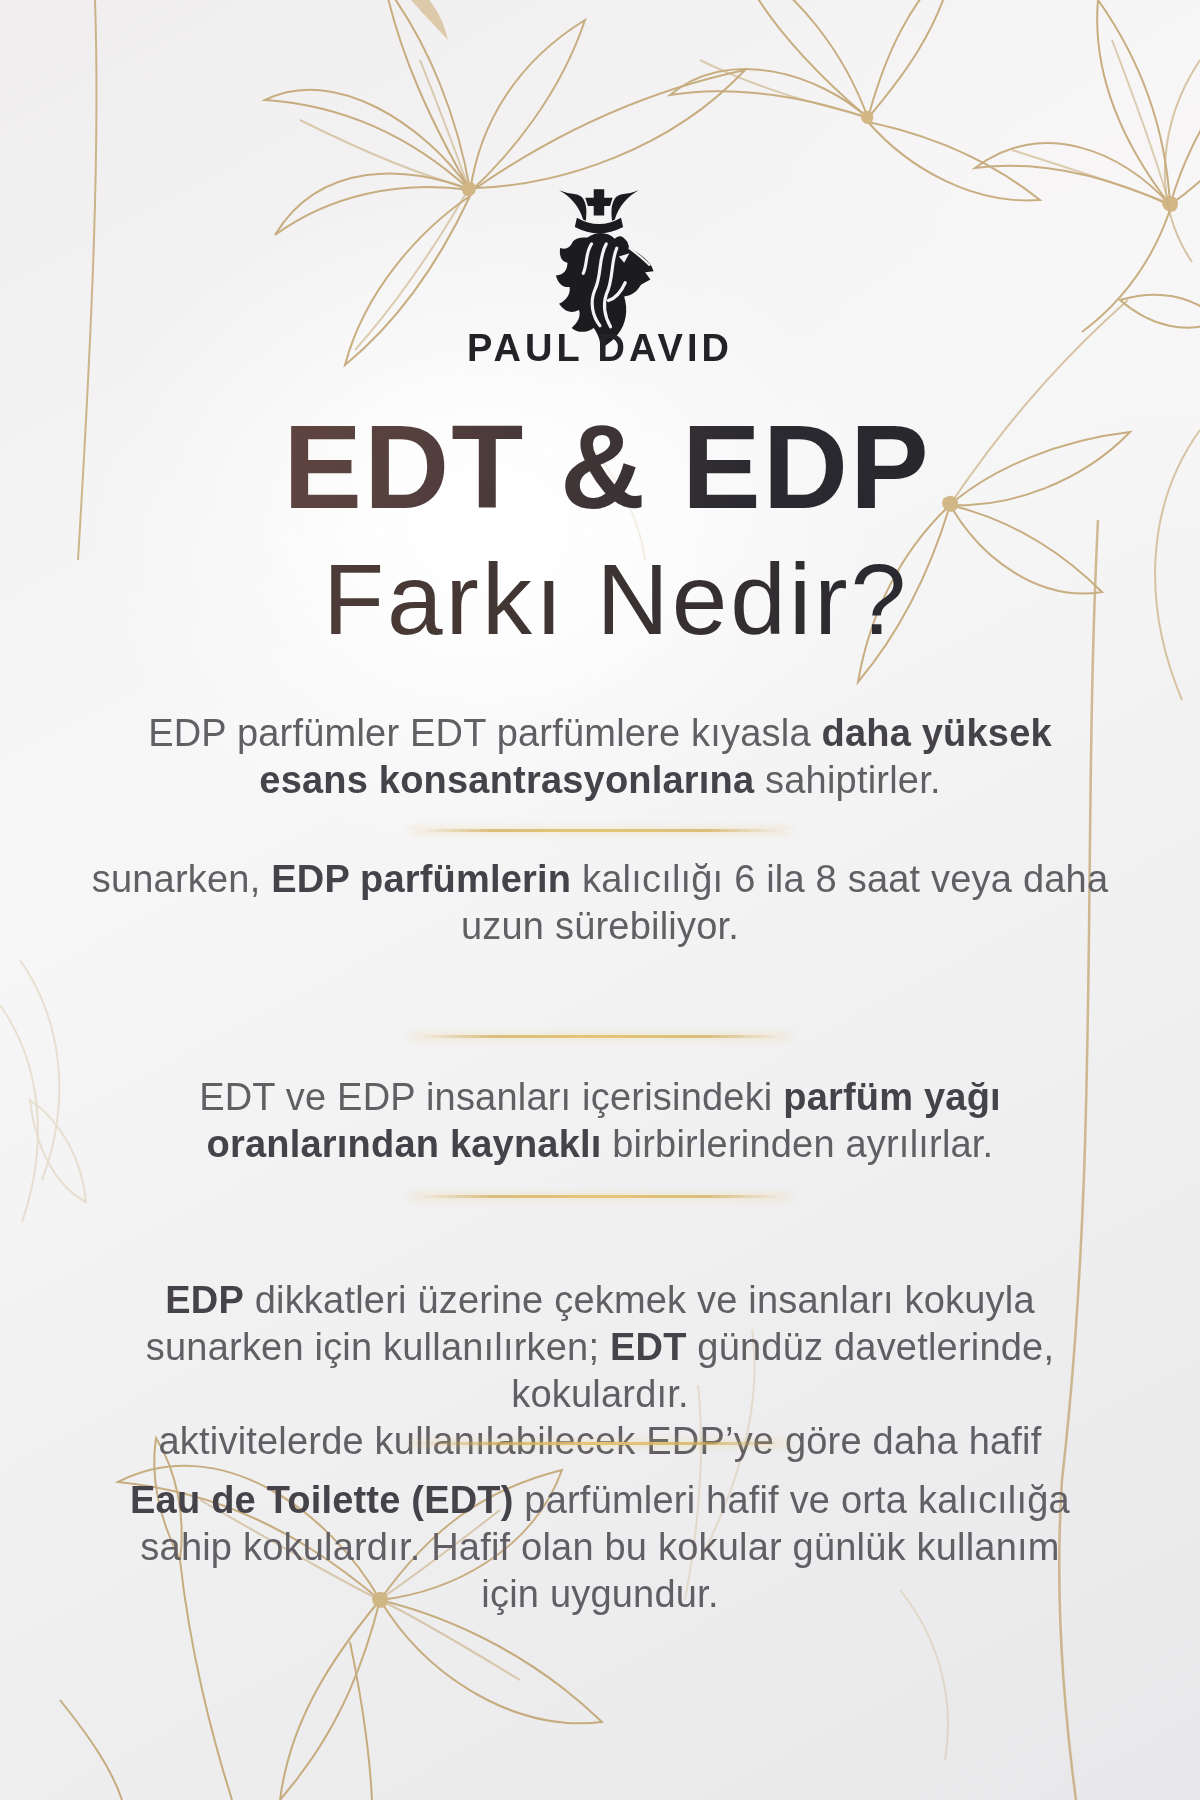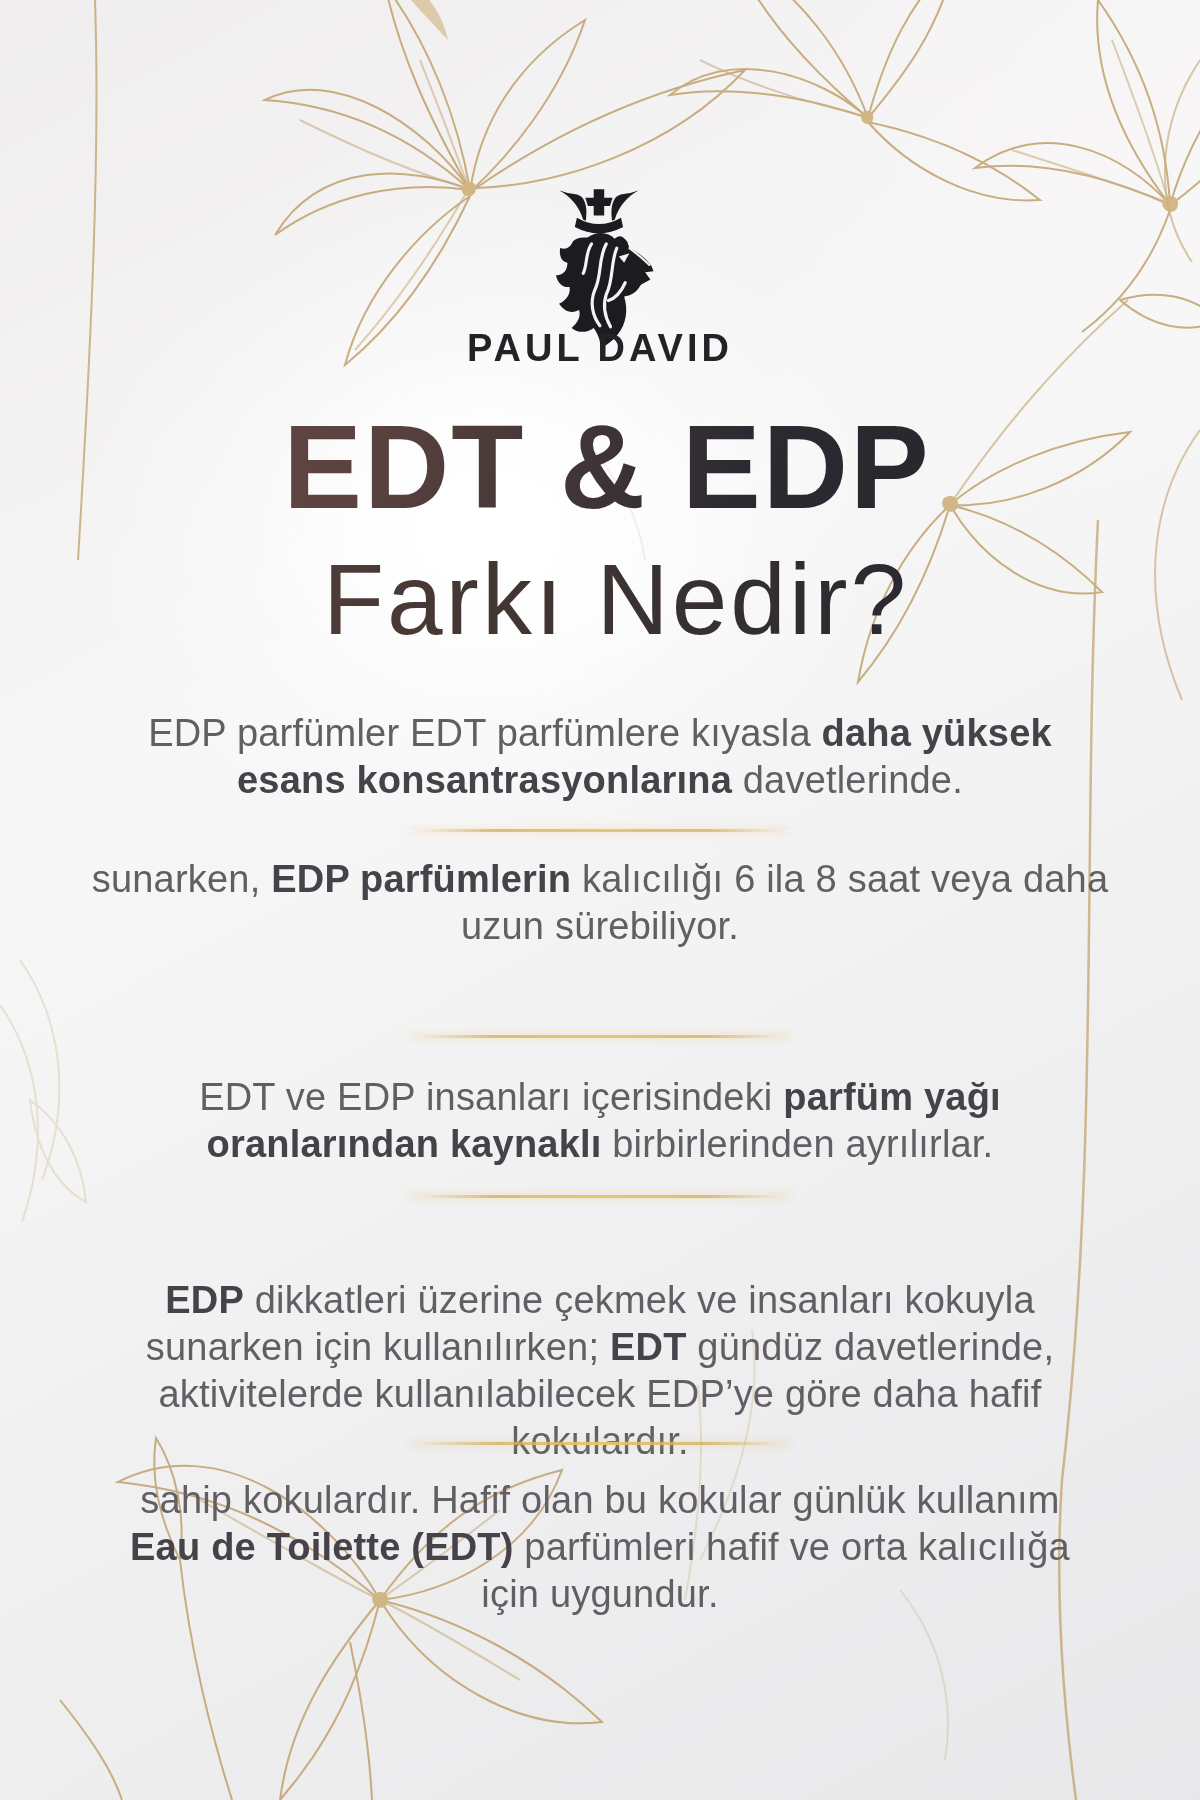--- a/index.html
+++ b/index.html
@@ -162,39 +162,39 @@
   </svg>
 
   <div class="brand">PAUL DAVID</div>
 
   <h1 class="title-main">EDT &amp; EDP</h1>
   <h2 class="title-sub">Farkı Nedir?</h2>
 
   <main class="content">
       <div class="para" style="top: 710px;">
         <div><span>EDP parfümler EDT parfümlere kıyasla </span><span class="b">daha yüksek</span></div>
-        <div><span class="b">esans konsantrasyonlarına</span><span> davetlerinde.</span></div>
+        <div><span class="b">esans konsantrasyonlarına</span><span> sahiptirler.</span></div>
       </div>
       <div class="divider" style="top: 829px;"></div>
       <div class="para" style="top: 856px;">
         <div><span>sunarken, </span><span class="b">EDP parfümlerin</span><span> kalıcılığı 6 ila 8 saat veya daha</span></div>
         <div><span>uzun sürebiliyor.</span></div>
       </div>
       <div class="divider" style="top: 1035px;"></div>
       <div class="para" style="top: 1074px;">
         <div><span>EDT ve EDP insanları içerisindeki </span><span class="b">parfüm yağı</span></div>
         <div><span class="b">oranlarından kaynaklı</span><span> birbirlerinden ayrılırlar.</span></div>
       </div>
       <div class="divider" style="top: 1195px;"></div>
       <div class="para" style="top: 1232px; margin-top: 45px;">
         <div><span class="b">EDP</span><span> dikkatleri üzerine çekmek ve insanları kokuyla</span></div>
         <div><span>sunarken için kullanılırken; </span><span class="b">EDT</span><span> gündüz davetlerinde,</span></div>
+        <div><span>kokulardır.</span></div>
         <div><span>aktivitelerde kullanılabilecek EDP’ye göre daha hafif</span></div>
-        <div><span>kokulardır.</span></div>
       </div>
       <div class="divider" style="top: 1442px;"></div>
       <div class="para" style="top: 1477px;">
+        <div><span class="b">Eau de Toilette (EDT)</span><span> parfümleri hafif ve orta kalıcılığa</span></div>
         <div><span>sahip kokulardır. Hafif olan bu kokular günlük kullanım</span></div>
-        <div><span class="b">Eau de Toilette (EDT)</span><span> parfümleri hafif ve orta kalıcılığa</span></div>
         <div><span>için uygundur.</span></div>
       </div>
     </main>
 </div>
 
 </body></html>

